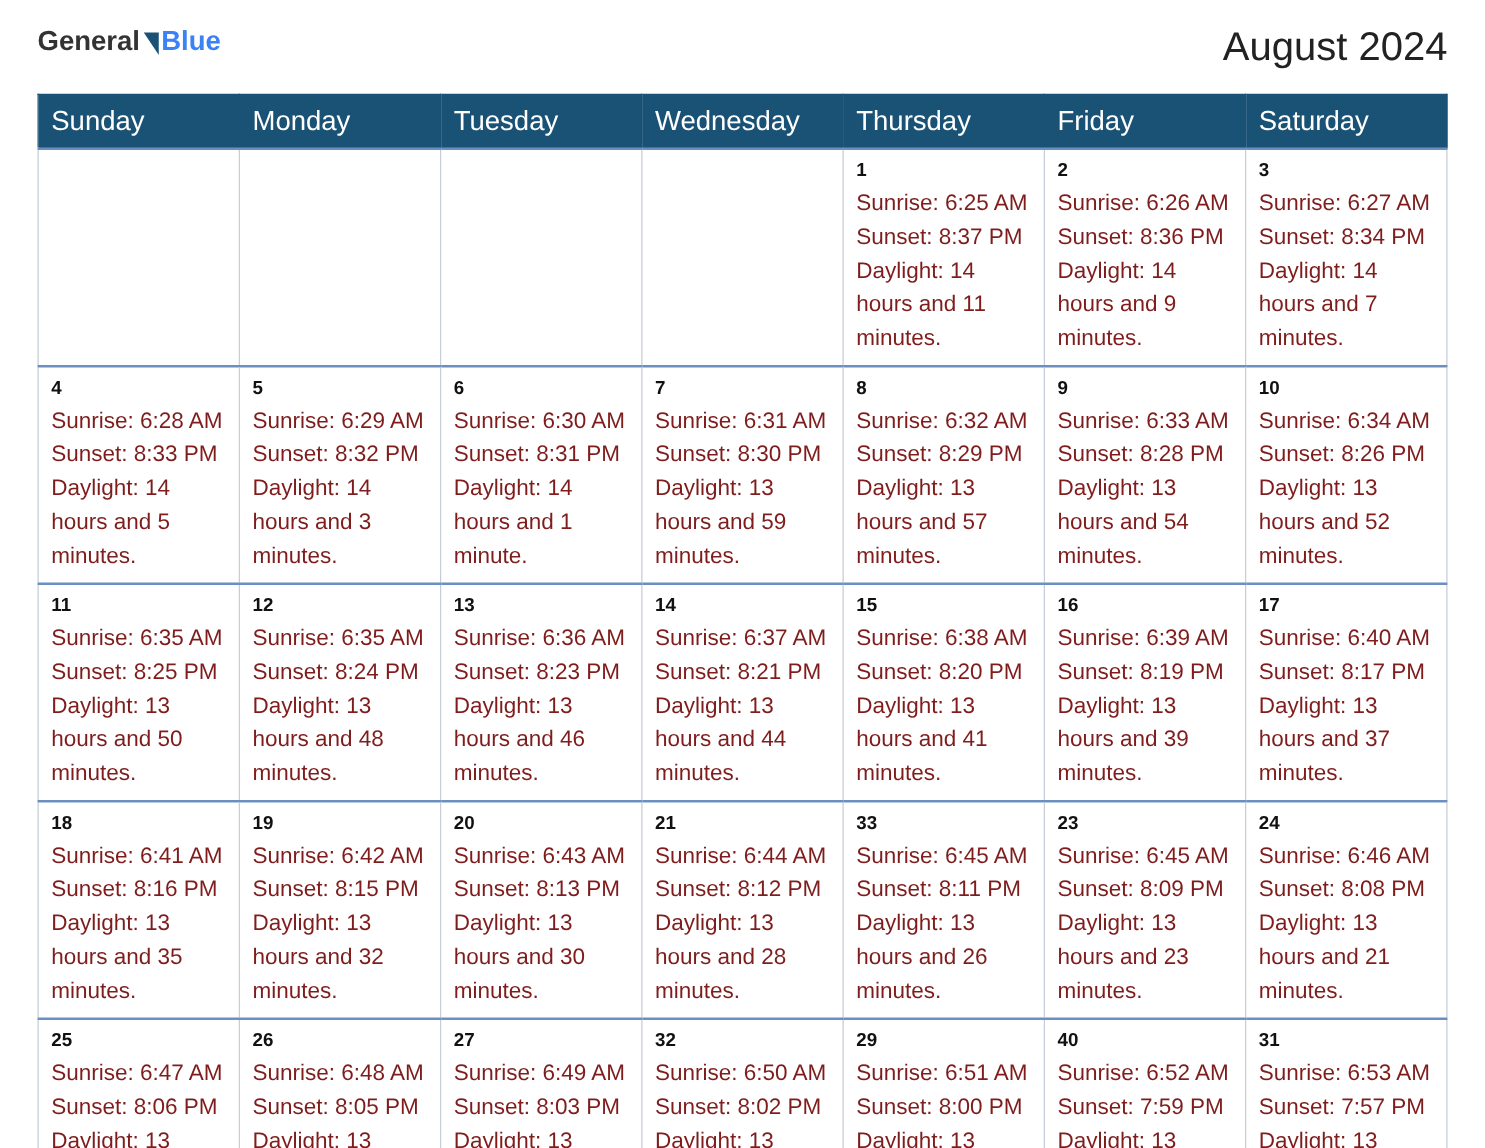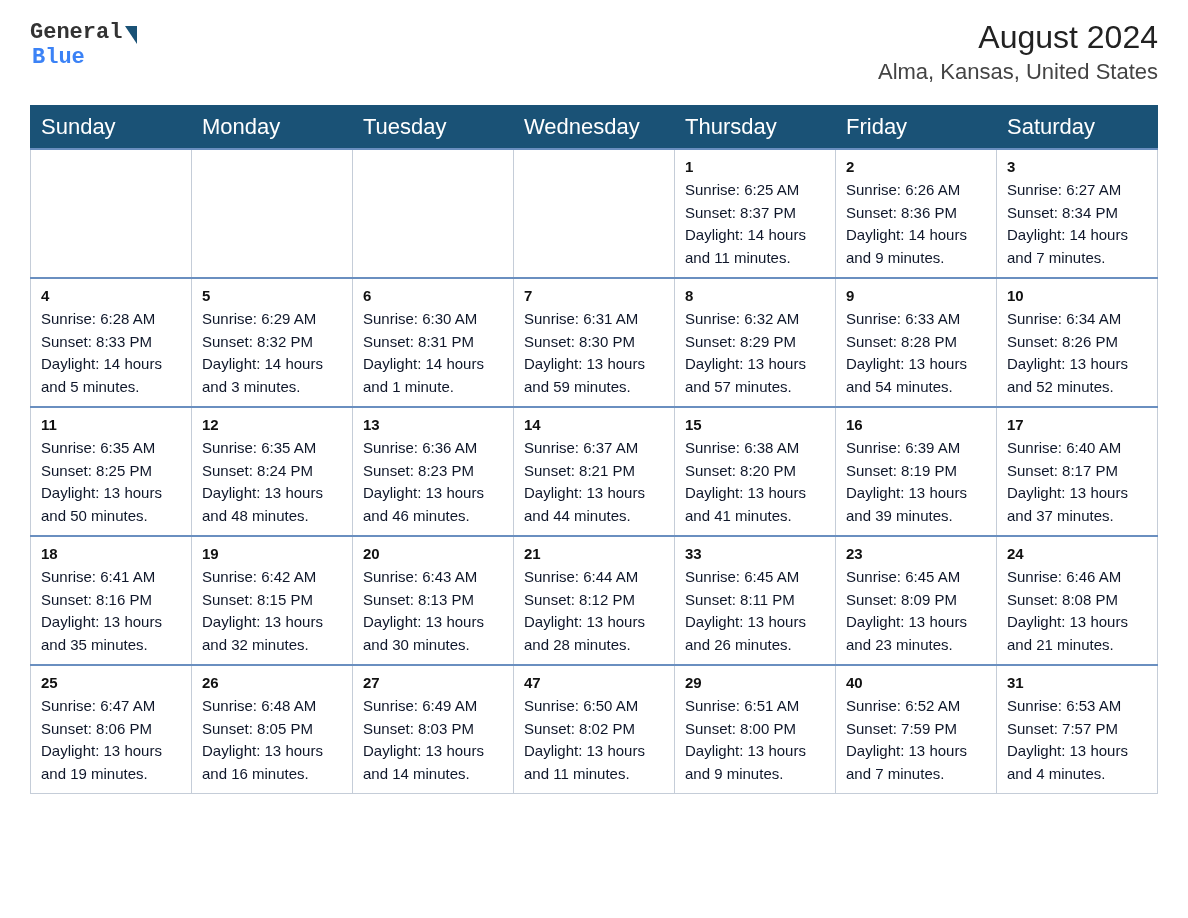--- a/index.html
+++ b/index.html
@@ -11,23 +11,22 @@
       min-height: 918px;
     }
     .header {
       display: flex;
       justify-content: space-between;
       align-items: flex-start;
       margin-bottom: 20px;
     }
     .logo {
       display: flex;
-      flex-direction: column;
+      flex-direction: row;
       align-items: flex-start;
-      font-family: Liberation Mono, monospace;
     }
     .logo-top {
       display: flex;
       align-items: center;
     }
     .logo-general {
       font-size: 22px;
       font-weight: bold;
       color: #333;
     }
@@ -84,23 +83,23 @@
       min-height: 100px;
     }
     .day-number {
       font-size: 15px;
       font-weight: bold;
       display: block;
       margin-bottom: 4px;
       color: #111;
     }
     .day-info {
-      font-size: 15px;
+      font-size: 18px;
       line-height: 1.5;
-      color: #0f172a;
+      color: #7f1d1d;
     }
     .empty-cell {
       background: #fff;
     }
     tr.week-row td {
       border-top: 2px solid #6a8fc0;
     }
   </style>
 </head>
 <body>
@@ -108,21 +107,20 @@
 <div class="header">
   <div class="logo">
     <div class="logo-top">
       <span class="logo-general">General</span>
       <div class="logo-arrow"></div>
     </div>
     <span class="logo-blue">Blue</span>
   </div>
   <div class="title-block">
     <div class="month-year">August 2024</div>
-    <div class="location">Alma, Kansas, United States</div>
   </div>
 </div>
 
 <table class="calendar">
   <thead>
     <tr>
     <th>Sunday</th>
         <th>Monday</th>
         <th>Tuesday</th>
         <th>Wednesday</th>
@@ -247,21 +245,21 @@
         </td>
         <td>
           <span class="day-number">26</span>
           <div class="day-info">Sunrise: 6:48 AM<br>Sunset: 8:05 PM<br>Daylight: 13 hours and 16 minutes.</div>
         </td>
         <td>
           <span class="day-number">27</span>
           <div class="day-info">Sunrise: 6:49 AM<br>Sunset: 8:03 PM<br>Daylight: 13 hours and 14 minutes.</div>
         </td>
         <td>
-          <span class="day-number">47</span>
+          <span class="day-number">32</span>
           <div class="day-info">Sunrise: 6:50 AM<br>Sunset: 8:02 PM<br>Daylight: 13 hours and 11 minutes.</div>
         </td>
         <td>
           <span class="day-number">29</span>
           <div class="day-info">Sunrise: 6:51 AM<br>Sunset: 8:00 PM<br>Daylight: 13 hours and 9 minutes.</div>
         </td>
         <td>
           <span class="day-number">40</span>
           <div class="day-info">Sunrise: 6:52 AM<br>Sunset: 7:59 PM<br>Daylight: 13 hours and 7 minutes.</div>
         </td>

